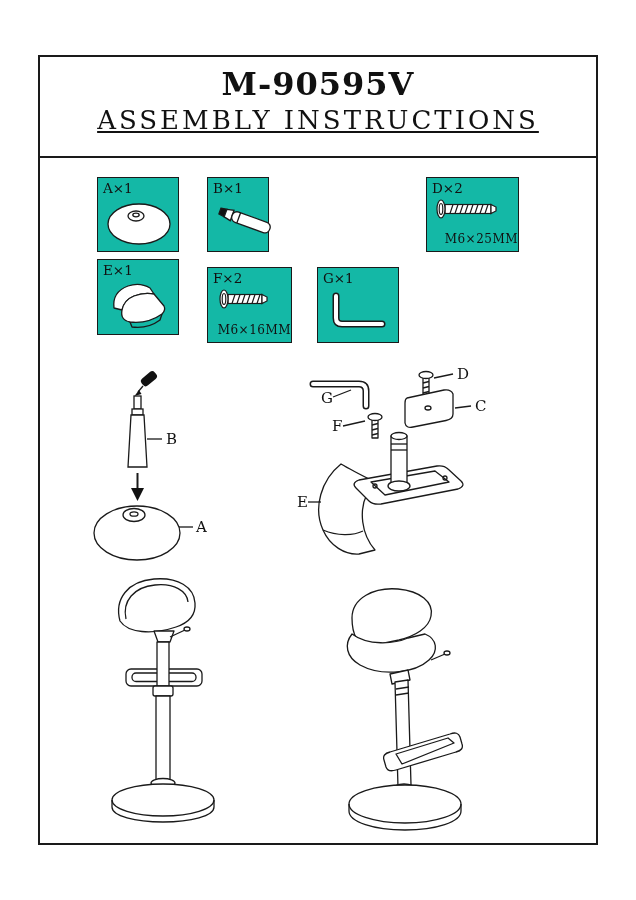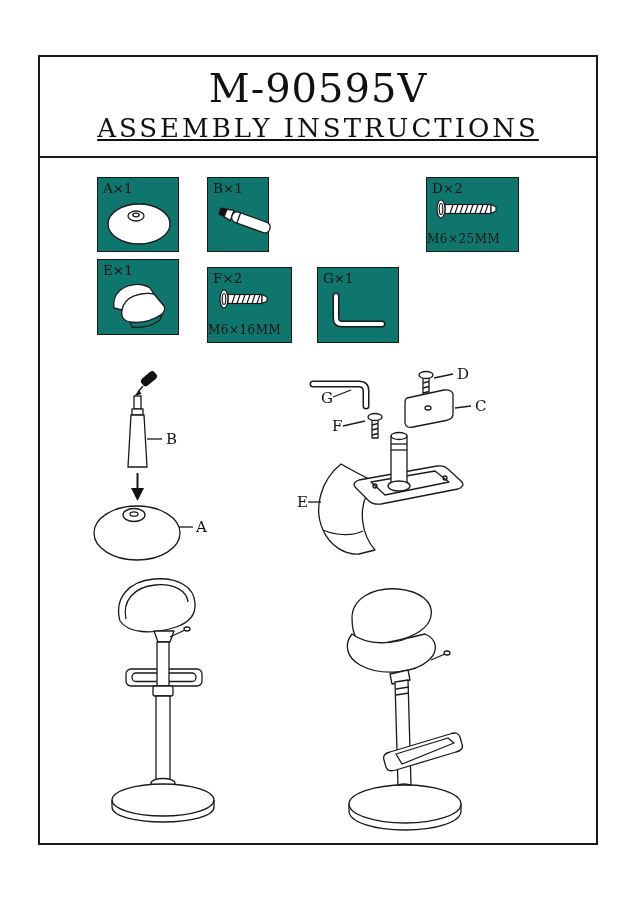--- a/index.html
+++ b/index.html
@@ -1,25 +1,25 @@
 <!DOCTYPE html>
 <html><head>
 <meta charset="utf-8">
 <style>
   * { margin:0; padding:0; box-sizing:border-box; }
   html,body { width:636px; height:900px; background:#ffffff; }
   body { font-family:"DejaVu Serif", serif; color:#111; }
   .page { position:relative; width:636px; height:900px; background:#fff; overflow:hidden; }
   .frame { position:absolute; left:38px; top:55px; width:560px; height:790px; border:2px solid #1a1a1a; background:#fff; }
   .title-block { position:absolute; left:0; top:0; width:100%; height:101px; border-bottom:2px solid #1a1a1a; text-align:center; }
-  .model { font-size:40px; letter-spacing:1px; margin-top:8px; font-weight:400; }
+  .model { font-size:32px; letter-spacing:1px; margin-top:8px; font-weight:700; }
   .subtitle { font-size:26px; letter-spacing:3px; margin-top:2px; font-weight:400;text-decoration:underline; }
-  .part-box { position:absolute; border:1.6px solid #1a1a1a; background:#0f766e; }
+  .part-box { position:absolute; border:1.6px solid #1a1a1a; background:#14b8a6; }
   .part-label { position:absolute; top:2px; left:5px; font-size:13.5px; }
-  .part-note { position:absolute; bottom:5px; left:0; width:100%; text-align:left; font-size:12px; letter-spacing:0.5px; }
+  .part-note { position:absolute; bottom:5px; left:0; width:100%; text-align:right; font-size:12px; letter-spacing:0.5px; }
   svg { position:absolute; overflow:visible; }
   svg text { font-family:"DejaVu Serif", serif; font-size:15px; fill:#111; stroke:none; }
 </style>
 </head>
 <body>
 
 <div class="page">
   <div class="frame">
 
     <div class="title-block">

